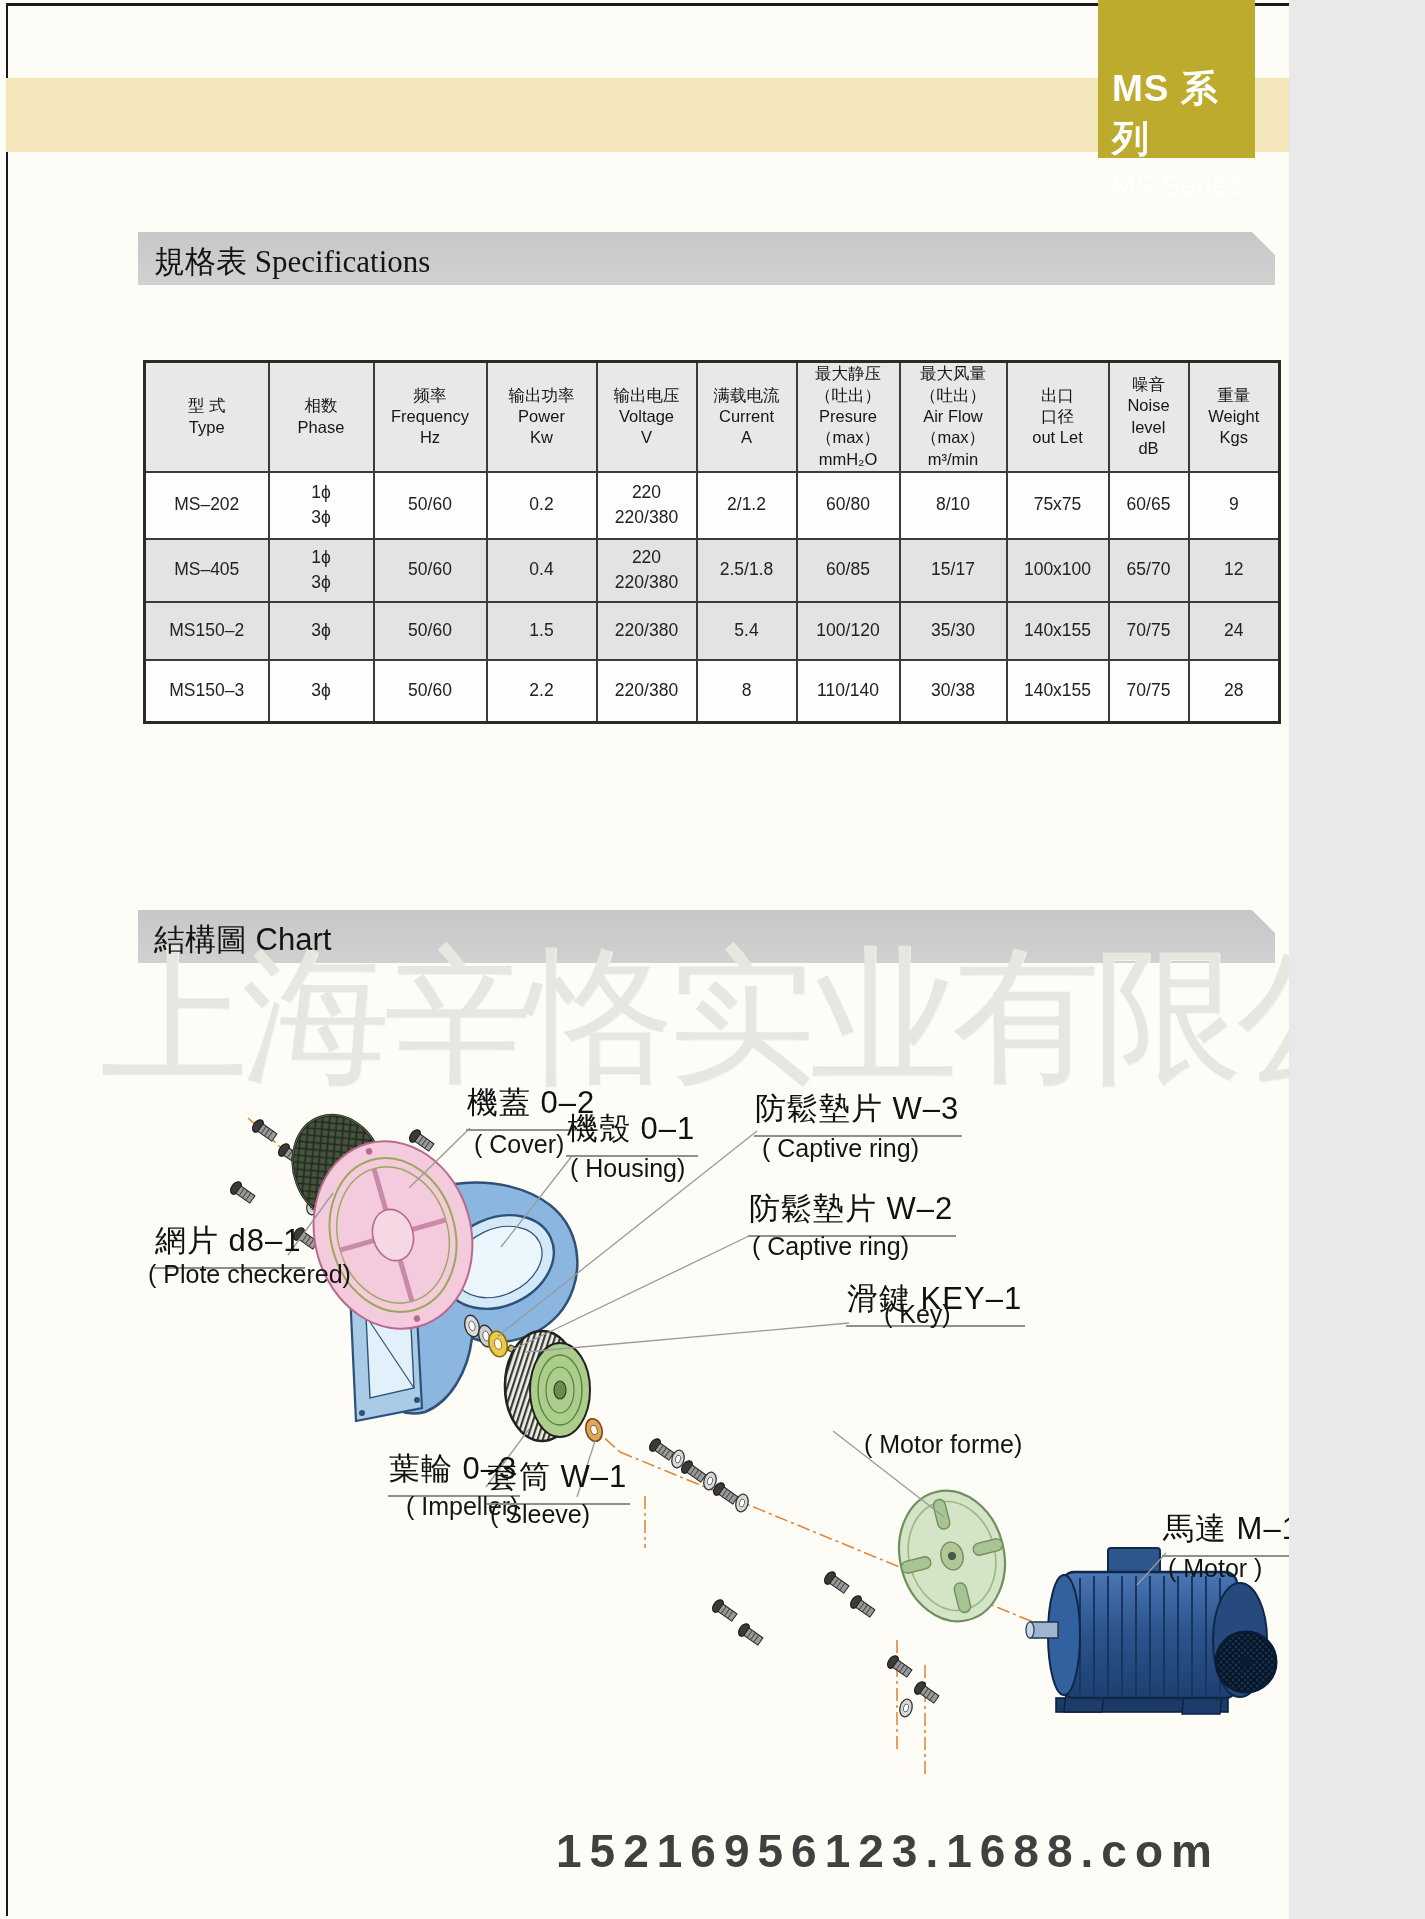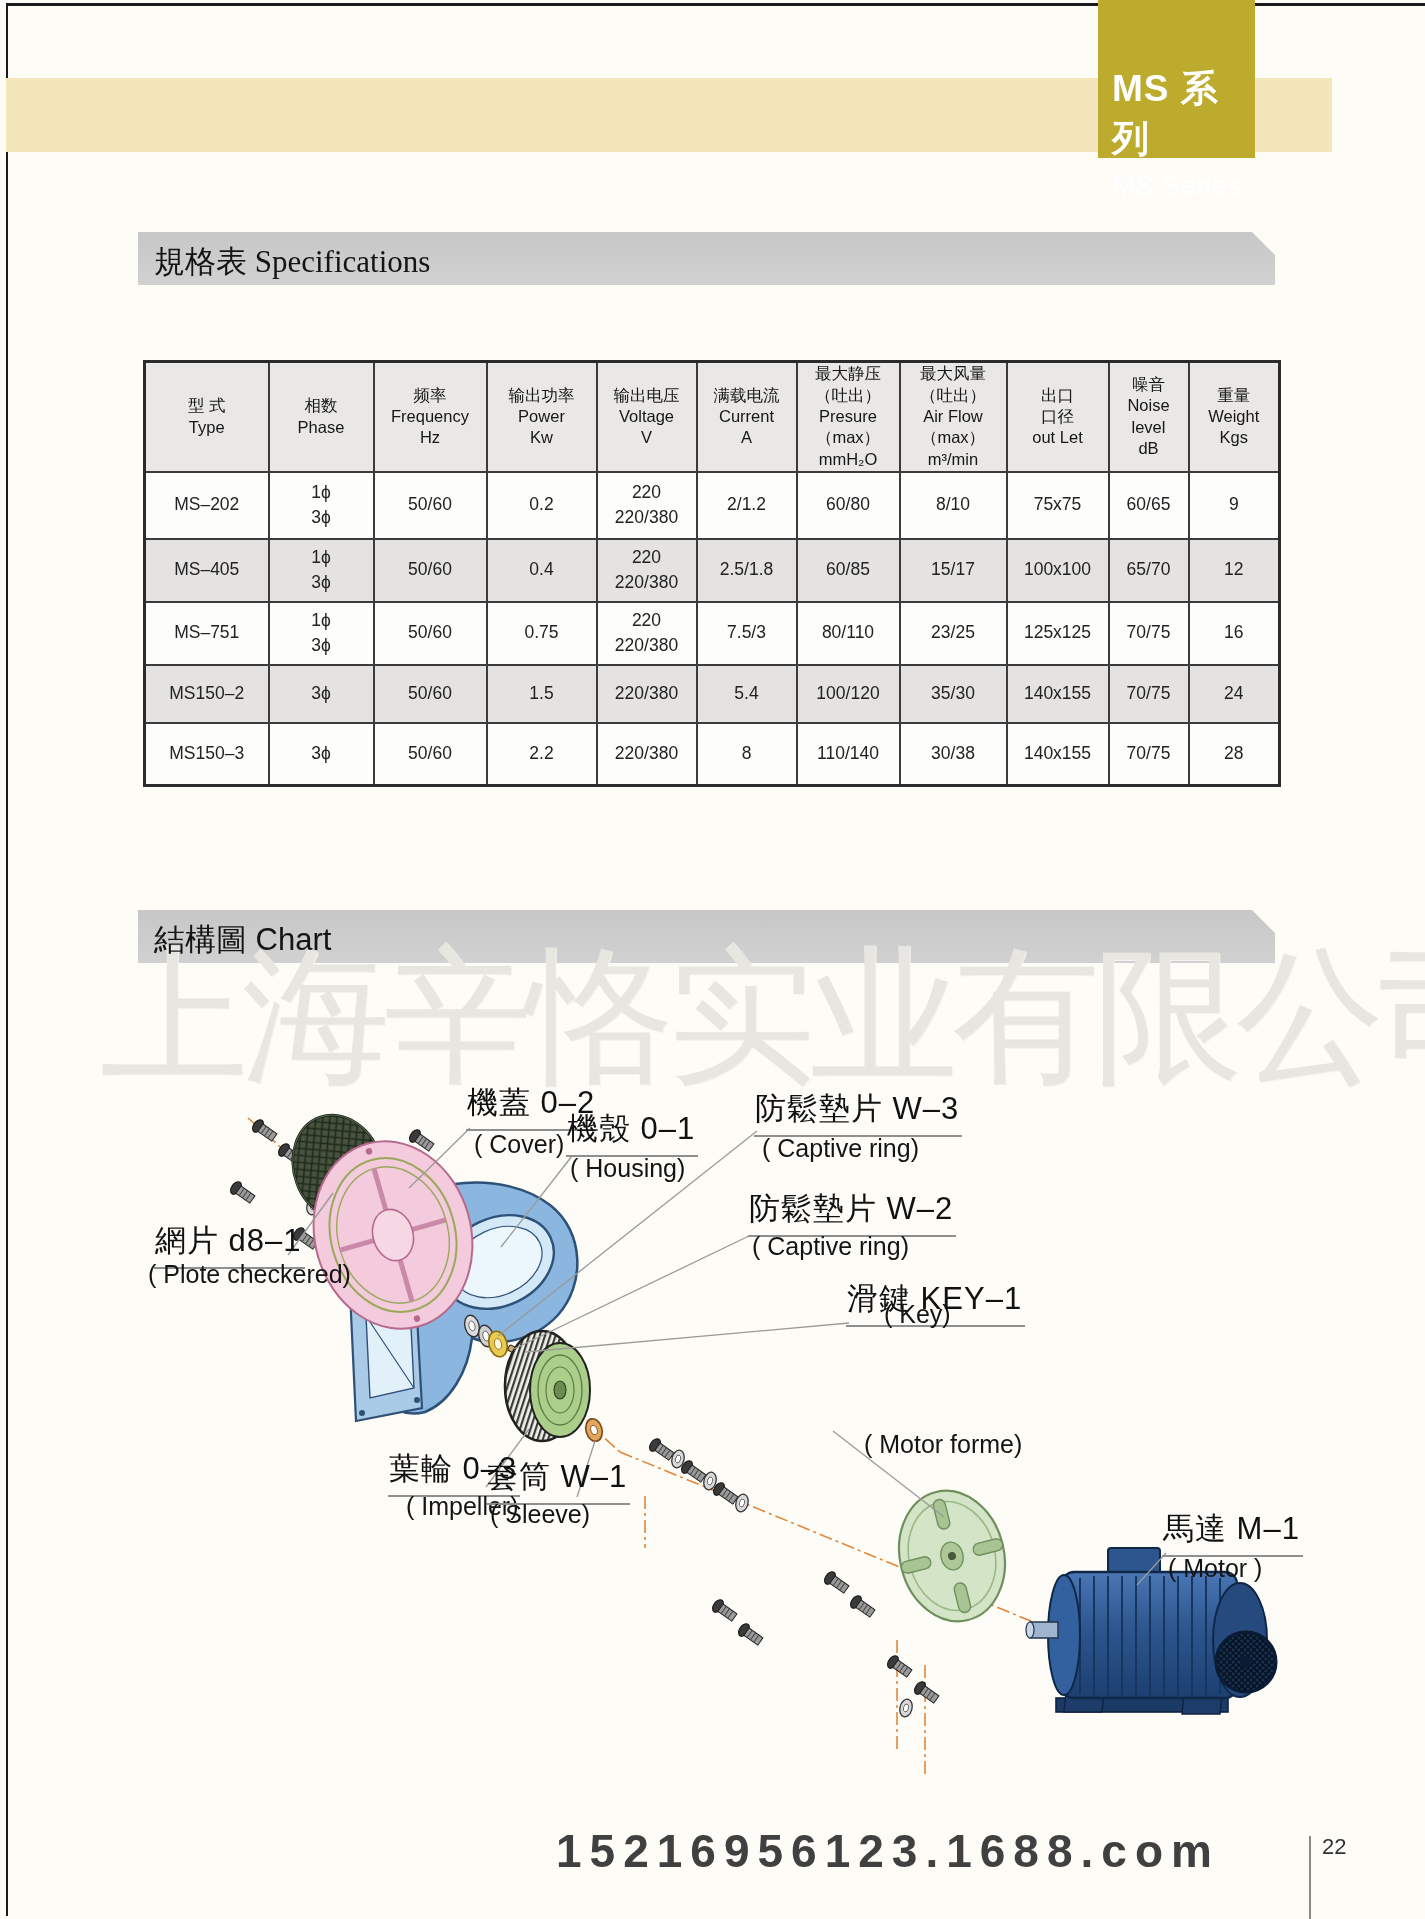--- a/index.html
+++ b/index.html
@@ -1,16 +1,16 @@
 <!DOCTYPE html>
 <html><head>
 <meta charset="utf-8">
 <style>
   html,body{margin:0;padding:0;background:#e9e9e9;}
-  #page{position:relative;width:1425px;height:1919px;background:#fdfcf7;overflow:hidden;
+  #page{position:relative;width:1289px;height:1919px;background:#fdfcf7;overflow:hidden;
         font-family:"Liberation Sans","DejaVu Sans",sans-serif;color:#161616;}
   .abs{position:absolute;}
   
   .top-line{left:6px;top:3px;width:1419px;height:3px;background:#1a1a1a;}
   .left-line{left:6px;top:3px;width:2px;height:1913px;background:#1a1a1a;}
   
   .band{left:6px;top:78px;width:1326px;height:74px;background:#f2e6ba;}
   .gold-box{left:1098px;top:0;width:157px;height:158px;background:#bcab2d;z-index:2;}
   .gold-box .zh{margin:64px 0 0 14px;font-size:37px;font-weight:bold;color:#fff;letter-spacing:1px;}
   .gold-box .en{margin:6px 0 0 14px;font-size:28px;color:rgba(255,255,255,.96);}
@@ -136,35 +136,20 @@
         <td>0.4</td>
         <td>220
 220/380</td>
         <td>2.5/1.8</td>
         <td>60/85</td>
         <td>15/17</td>
         <td>100x100</td>
         <td>65/70</td>
         <td>12</td>
       </tr>
-      <tr style="height:63px">
-        <td>MS–751</td>
-        <td>1ϕ
-3ϕ</td>
-        <td>50/60</td>
-        <td>0.75</td>
-        <td>220
-220/380</td>
-        <td>7.5/3</td>
-        <td>80/110</td>
-        <td>23/25</td>
-        <td>125x125</td>
-        <td>70/75</td>
-        <td>16</td>
-      </tr>
       <tr class="shade" style="height:58px">
         <td>MS150–2</td>
         <td>3ϕ</td>
         <td>50/60</td>
         <td>1.5</td>
         <td>220/380</td>
         <td>5.4</td>
         <td>100/120</td>
         <td>35/30</td>
         <td>140x155</td>

